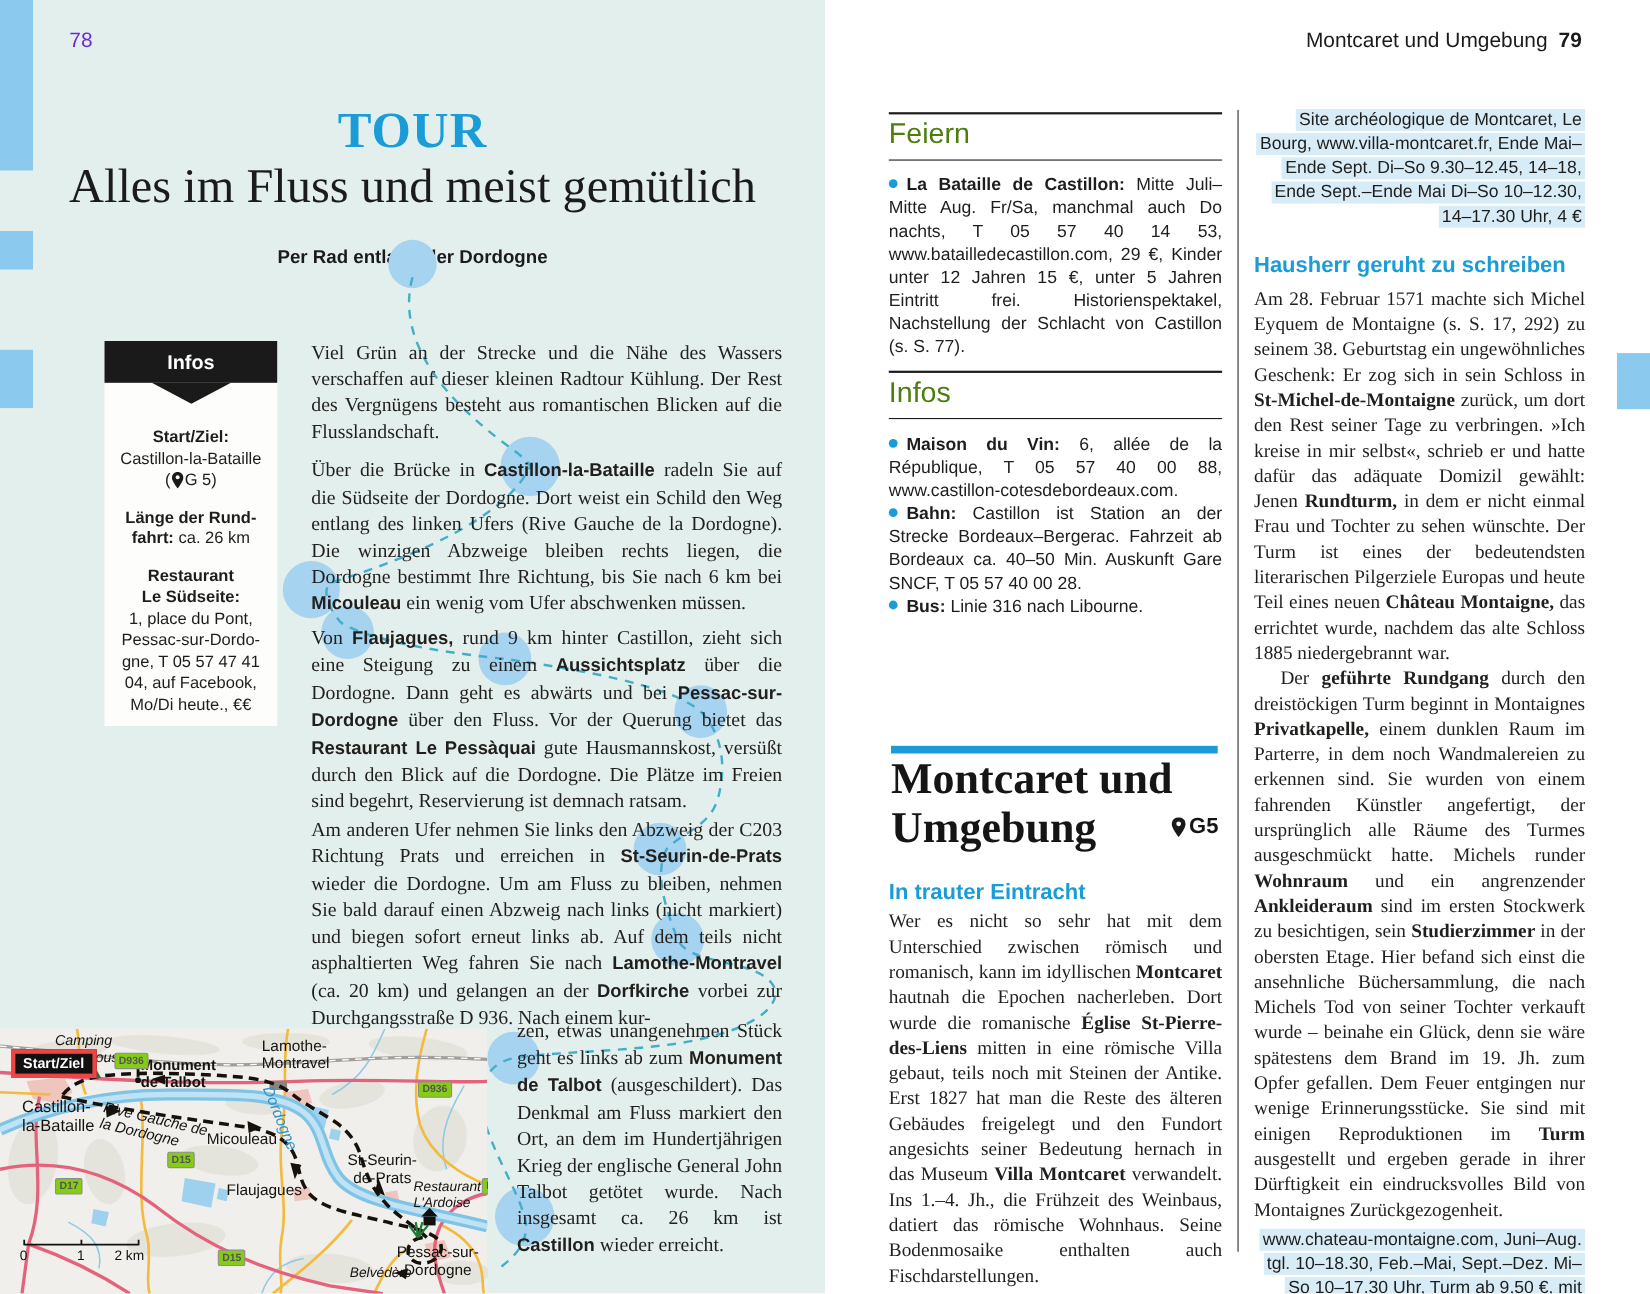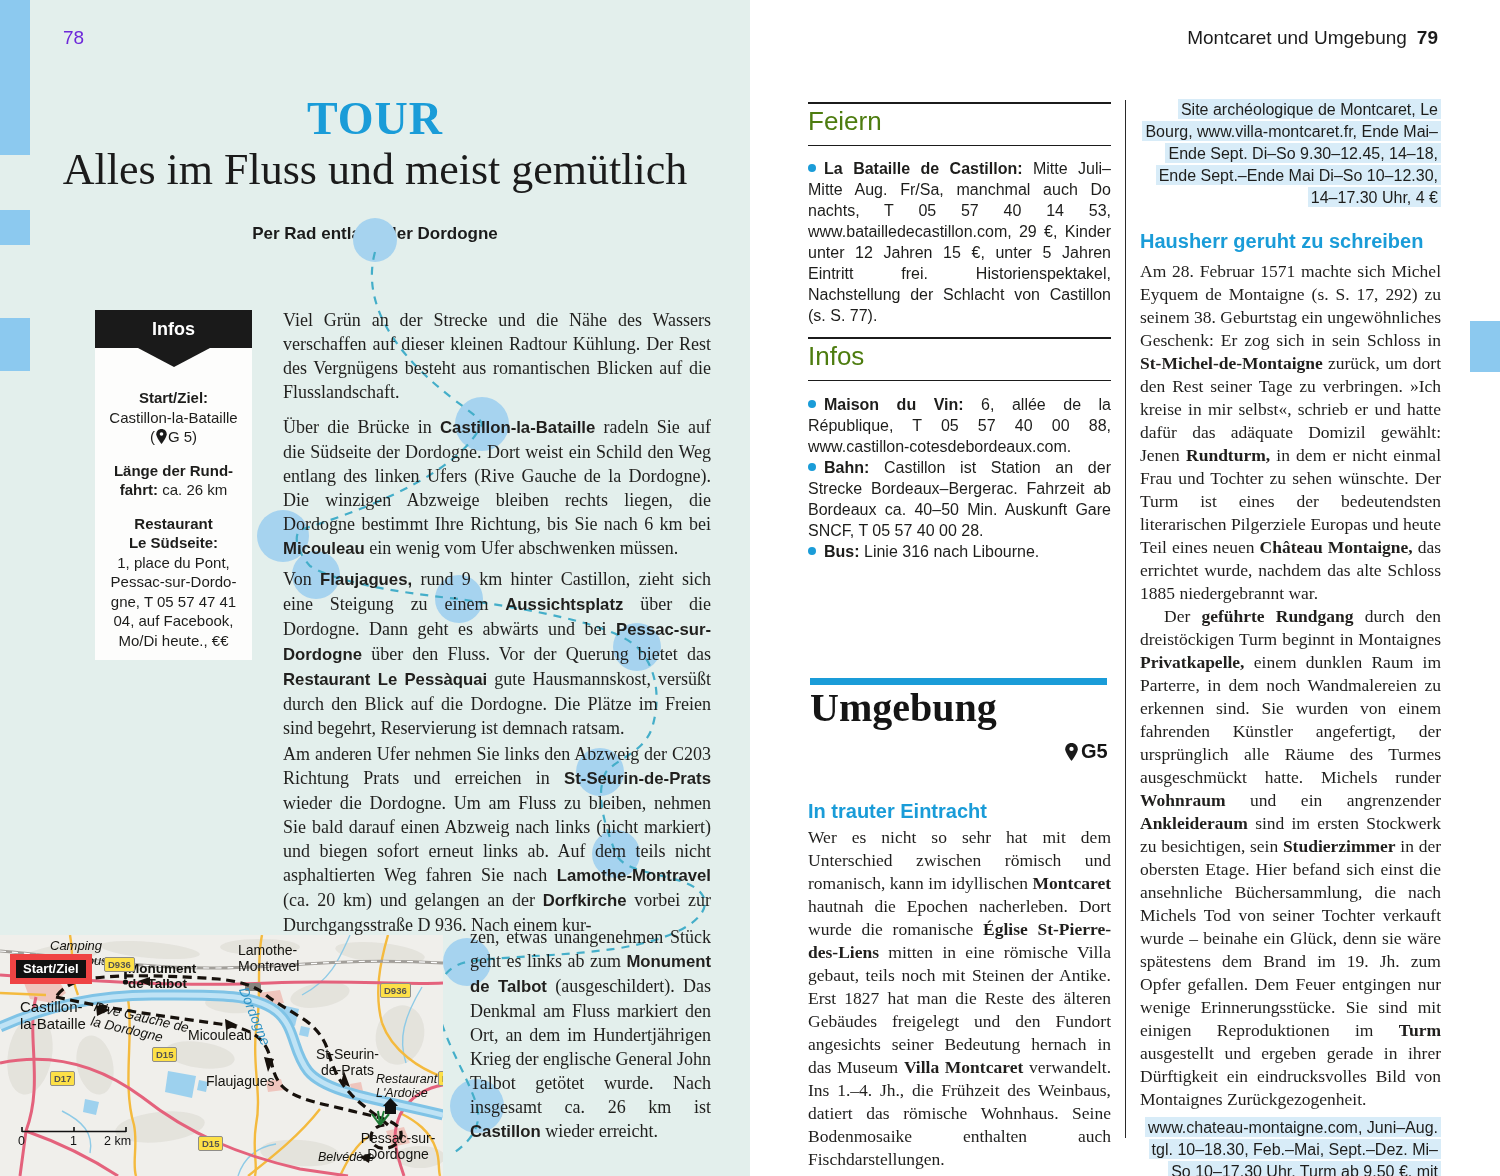--- a/index.html
+++ b/index.html
@@ -41,24 +41,24 @@
 
   
   .tour-overlay{position:absolute;left:0;top:0;z-index:1;}
 
   
   .map{position:absolute;left:0;top:935px;width:443px;height:241px;background:#f0efeb;overflow:hidden;z-index:3;}
   .map svg{position:absolute;left:0;top:0;}
   .map-label{position:absolute;font-size:14px;line-height:1.12;color:#14130f;white-space:pre-line;z-index:4;}
   .it{font-style:italic;}
   .bold{font-weight:700;}
-  .badge{position:absolute;background:#fde047;border:1px solid #8f8d88;border-radius:2px;
+  .badge{position:absolute;background:#84cc16;border:1px solid #8f8d88;border-radius:2px;
          font-size:9.5px;font-weight:700;color:#56544f;padding:0 3px;line-height:13px;z-index:4;}
   .startziel{position:absolute;left:10px;top:19px;background:#111;color:#fff;font-size:13px;font-weight:700;
-             padding:1px 7px 2px 7px;border:6px solid #ef4444;z-index:5;}
+             padding:1px 7px 2px 7px;border:4px solid #ef4444;z-index:5;}
   .scale-label{position:absolute;font-size:12.5px;color:#111;z-index:4;}
 
   
   .col1{position:absolute;left:808px;width:303px;}
   .col2{position:absolute;left:1140px;top:98px;width:301px;}
   .vrule{position:absolute;left:1125px;top:100px;width:1px;height:1038px;background:#2a2a2a;}
 
   .sec-rule{position:absolute;left:808px;width:303px;height:0;border-top:2px solid #1b1b1b;}
   .sec-head{position:absolute;left:808px;font-size:26px;color:#4d7c0f;}
 
@@ -313,20 +313,21 @@
 <div class="sec-head" style="top:341px;">Infos</div>
 <div class="sec-rule" style="top:380px;border-top-width:1.5px;"></div>
 <div class="col1 sans-rich" style="top:394px;">
   <div><span class="bullet-dot"></span><span><span class="b">Maison du Vin:</span><span> 6, allée de la République, T 05 57 40 00 88, www.castillon-cotesdebordeaux.com.</span></span></div>
   <div><span class="bullet-dot"></span><span><span class="b">Bahn:</span><span> Castillon ist Station an der Strecke Bordeaux–Bergerac. Fahrzeit ab Bordeaux ca. 40–50 Min. Auskunft Gare SNCF, T 05 57 40 00 28.</span></span></div>
   <div><span class="bullet-dot"></span><span><span class="b">Bus:</span><span> Linie 316 nach Libourne.</span></span></div>
 </div>
 
 <div class="blue-bar"></div>
 <div class="mc-head">
+  <div>Montcaret und</div>
   <div>Umgebung</div>
 </div>
 <div class="mc-geo">
   <svg class="pin" width="13" height="18" viewBox="0 0 14 20">
     <path d="M7,0 C3,0 0,3 0,7 C0,11 7,20 7,20 C7,20 14,11 14,7 C14,3 11,0 7,0 Z" fill="#1a1a1a"></path>
     <circle cx="7" cy="6.6" r="2.4" fill="#fff"></circle>
   </svg>
   <span>G5</span>
 </div>
 <div class="col1 blue-subhead" style="top:800px;">In trauter Eintracht</div>

